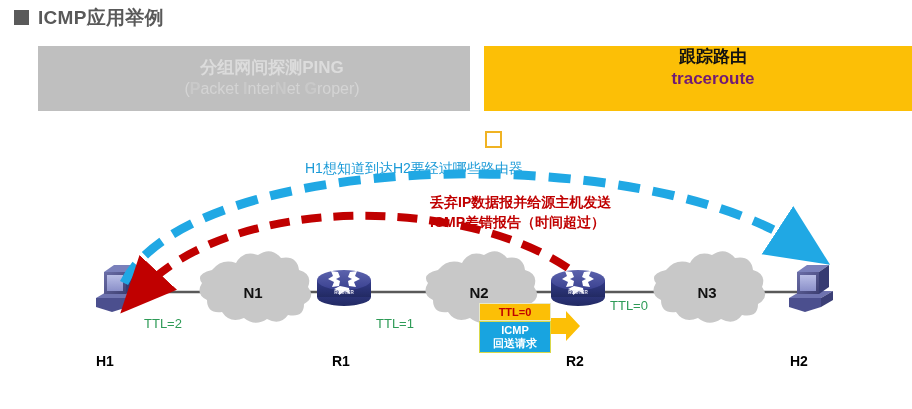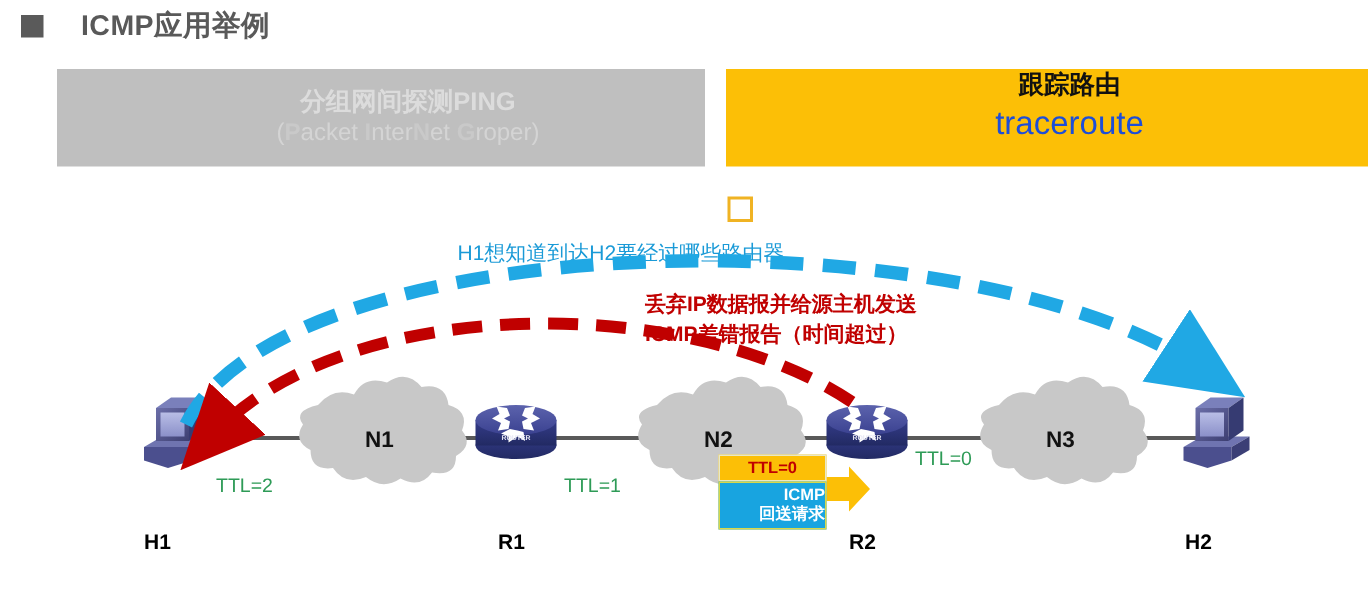--- a/index.html
+++ b/index.html
@@ -8,40 +8,40 @@
     background:#ffffff;
     font-family:"Liberation Sans","DejaVu Sans",sans-serif;
     overflow:hidden;
     position:relative;
   }
   .slide{position:absolute;left:0;top:0;width:912px;height:409px;overflow:hidden;}
 
   
   .title-row{position:absolute;left:14px;top:8px;display:flex;align-items:center;gap:9px;}
   .title-bullet{width:15px;height:15px;background:#5a5a5a;display:block;}
-  .title-text{font-size:19px;font-weight:bold;color:#595959;letter-spacing:.3px;line-height:1;margin-left:16px;}
+  .title-text{font-size:19px;font-weight:bold;color:#595959;letter-spacing:.3px;line-height:1;}
 
   
   .ping-box{
     position:absolute;left:38px;top:46px;width:396px;height:65px;
     background:#bfbfbf;display:flex;flex-direction:column;
     align-items:center;justify-content:center;padding-left:36px;
   }
   .ping-line1{font-size:17px;font-weight:bold;color:#dcdcdc;line-height:1.25;}
   .ping-line2{font-size:16px;color:#d4d4d4;line-height:1.3;font-weight:400;}
   .ping-line2 .cap{font-weight:bold;color:#c9c9c9;}
 
   
   .tr-box{
     position:absolute;left:484px;top:46px;width:458px;height:65px;
     background:#fcbf06;display:flex;flex-direction:column;
     align-items:center;
   }
   .tr-line1{font-size:17px;font-weight:bold;color:#111111;line-height:1.3;}
-  .tr-line2{font-size:22px;font-weight:normal;color:#1d4ed8;line-height:1.3;}
+  .tr-line2{font-size:17px;font-weight:bold;color:#701a75;line-height:1.3;}
 
   
   .bullet-row{position:absolute;left:485px;top:131px;display:flex;align-items:center;gap:9px;width:440px;}
   .bullet-sq{width:13px;height:13px;border:2px solid #f0b323;background:#ffffff;flex:0 0 auto;}
   .bullet-text{font-size:13.5px;font-weight:bold;color:#4a4a4a;white-space:nowrap;line-height:1;}
 
   
   .blue-label{
     position:absolute;left:305px;top:160px;
     font-size:14px;font-weight:normal;color:#1a9ad7;white-space:nowrap;line-height:1.2;
@@ -61,21 +61,21 @@
 
   
   .icmp-badge{position:absolute;left:479px;top:303px;width:72px;height:50px;}
   .icmp-top{
     width:72px;height:18px;background:#fcbf06;border:1px solid #e8e8c8;
     display:flex;align-items:center;justify-content:center;box-sizing:border-box;
   }
   .icmp-top span{font-size:11px;font-weight:bold;color:#c00000;line-height:1;}
   .icmp-bot{
     width:72px;height:32px;background:#18a4e0;border:1px solid #d8d84a;
-    display:flex;flex-direction:column;align-items:flex-end;justify-content:center;box-sizing:border-box;
+    display:flex;flex-direction:column;align-items:center;justify-content:center;box-sizing:border-box;
   }
   .icmp-bot span{font-size:11px;font-weight:bold;color:#ffffff;line-height:1.2;}
 
   svg{position:absolute;left:0;top:0;}
   .diagram-svg{width:912px;height:409px;pointer-events:none;}
 </style>
 </head>
 <body>
 
 <div class="slide">

